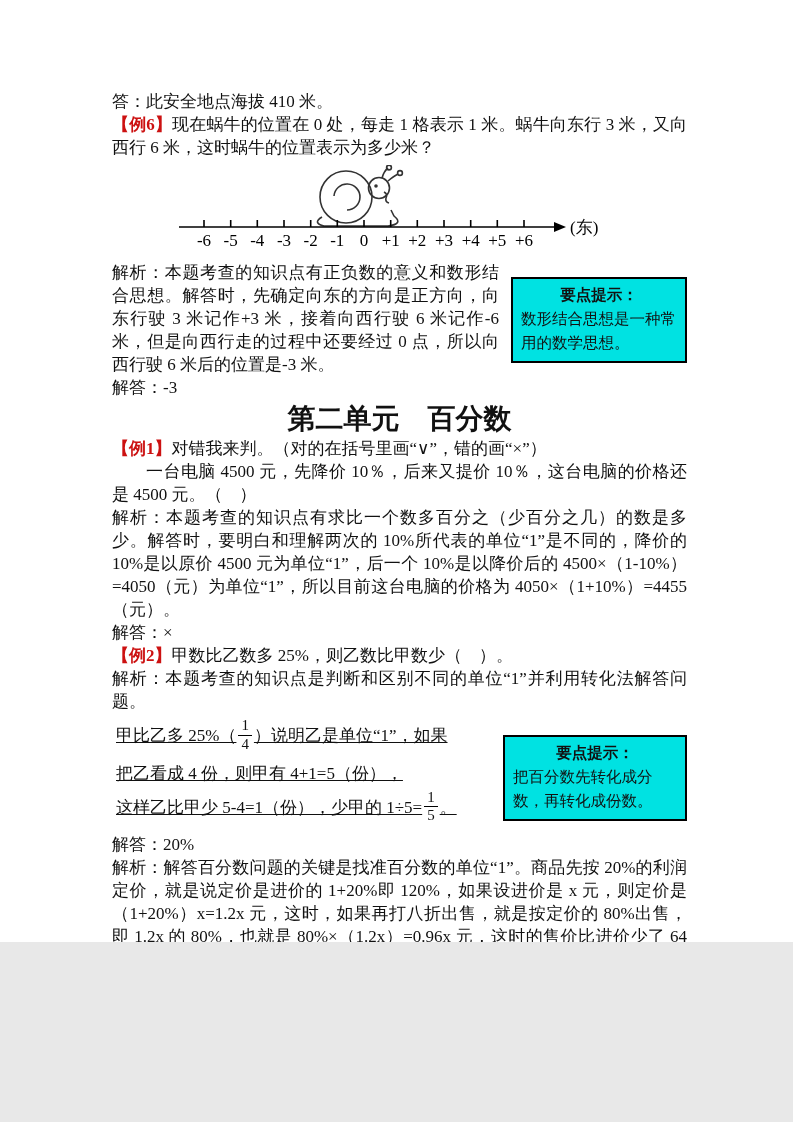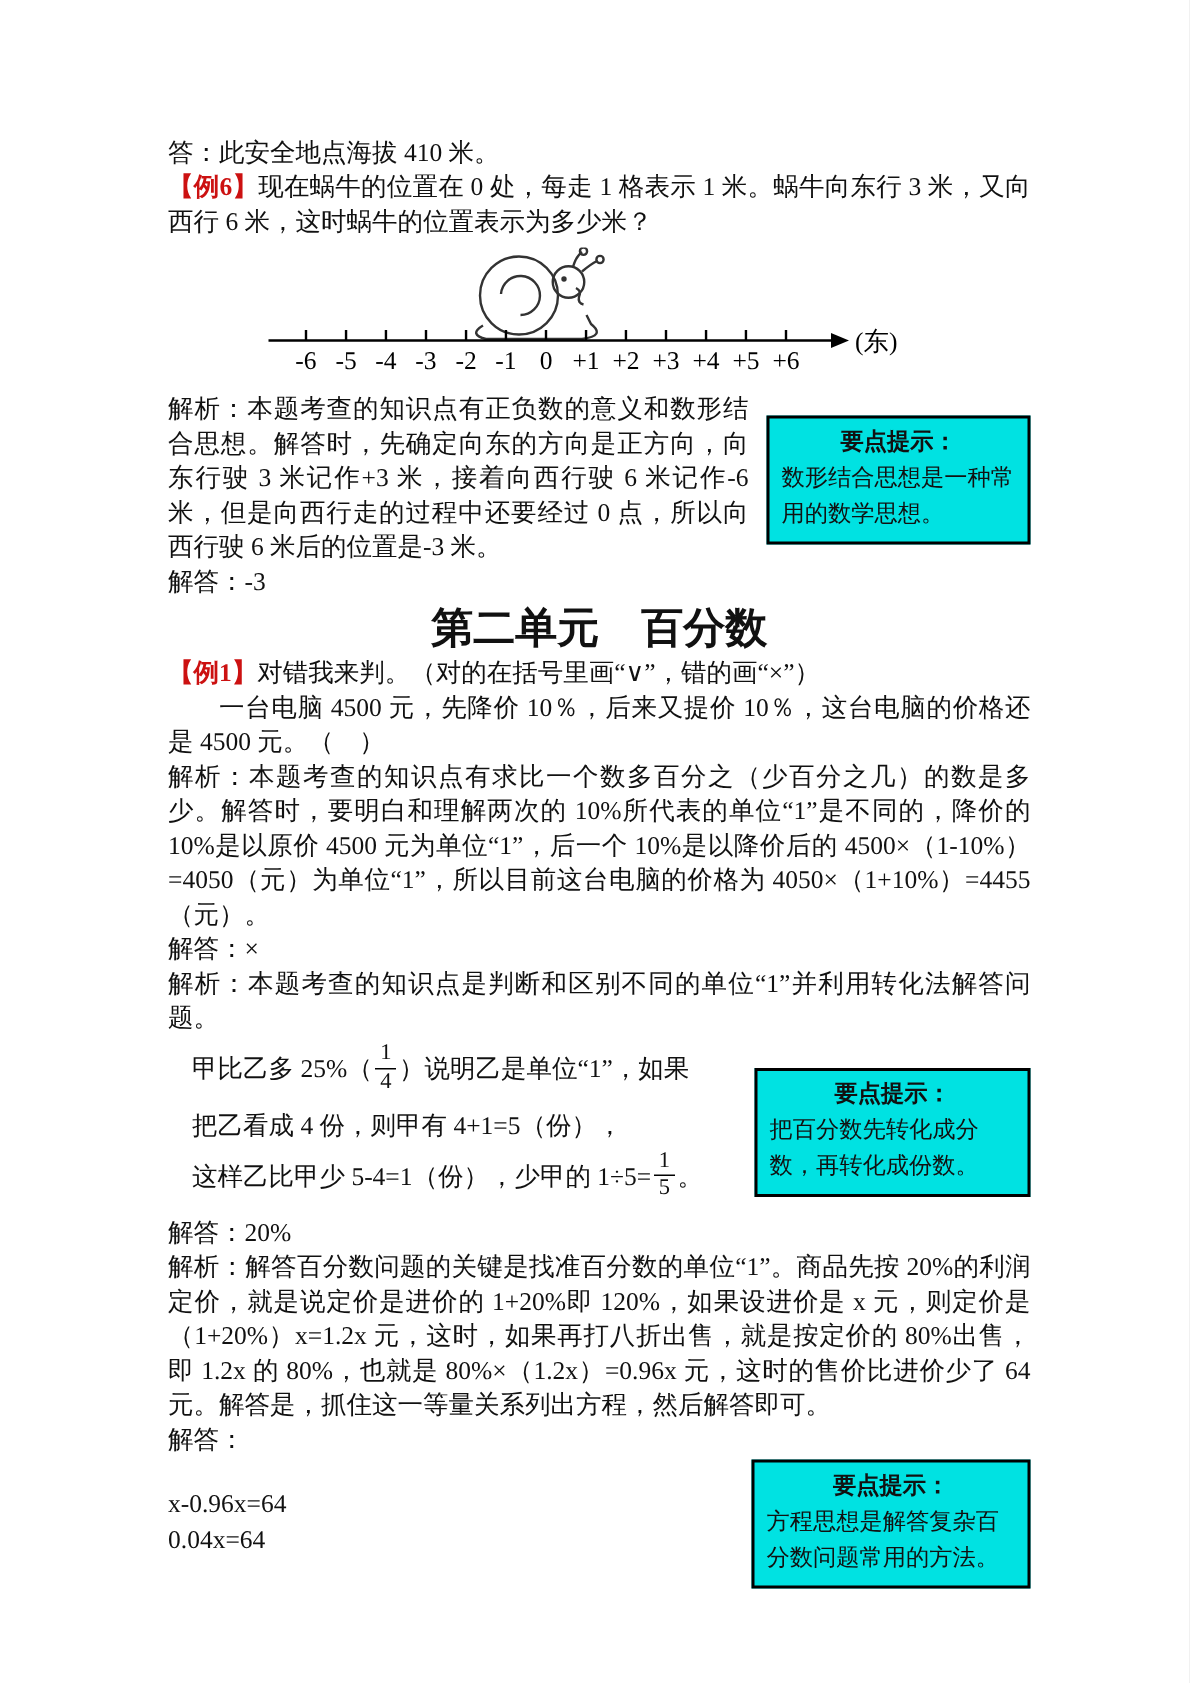--- a/index.html
+++ b/index.html
@@ -2,21 +2,21 @@
 <html style="--tip-bg: #00e2e2; --label-red: #cc1111;"><head>
 <meta charset="utf-8">
 <style>
   :root{
     --tip-bg:#00e2e2;
     --label-red:#cc1111;
     --ink:#111;
   }
   html,body{margin:0;padding:0;background:#e8e8e8;}
   .page{
-    width:793px;height:1122px;margin:0 auto;background:#ffffff;
+    width:793px;height:942px;margin:0 auto;background:#ffffff;
     box-sizing:border-box;padding:90px 106px 40px 112px;
     font-family:"Liberation Serif","DejaVu Serif",serif;
     font-size:17px;line-height:23px;color:var(--ink);
     overflow:hidden;
   }
   p{margin:0;}
   .just{text-align:justify;}
   .exlabel{color:var(--label-red);font-weight:bold;}
   .indent2{text-indent:2em;}
   .unit-title{
@@ -28,21 +28,21 @@
   .row .leftcol{flex:1 1 auto;min-width:0;}
   .tipbox{
     flex:0 0 auto;background:var(--tip-bg);border:2px solid #000;
     box-sizing:border-box;padding:4px 8px 6px 8px;margin-left:12px;
     font-size:15.5px;line-height:24px;
   }
   .tipbox .tip-title{text-align:center;font-weight:bold;}
   .tip-1{width:176px;margin-top:3px;}
   .tip-2{width:184px;margin-top:10px;}
   .tip-3{width:186px;margin-top:2px;}
-  .frac-line{margin:7px 16px;}
+  .frac-line{margin:7px 4px;text-decoration:underline;}
   .frac{
     display:inline-block;vertical-align:middle;text-align:center;
     line-height:1.05;margin:0 2px;position:relative;top:-2px;font-size:15px;
   }
   .frac .num{display:block;border-bottom:1.4px solid #000;padding:0 3px 1px 3px;}
   .frac .den{display:block;padding-top:1px;}
   .eq{line-height:24px;}
   svg text{font-family:"Liberation Serif","DejaVu Serif",serif;}
 </style>
 </head>
@@ -113,20 +113,21 @@
   </div>
   <p>解答：-3</p>
 
   <h2 class="unit-title">第二单元　百分数</h2>
 
   <p class="just"><span class="exlabel">【例1】</span><span>对错我来判。（对的在括号里画“∨”，错的画“×”）</span></p>
   <p class="just indent2">一台电脑 4500 元，先降价 10％，后来又提价 10％，这台电脑的价格还是 4500 元。（　）</p>
   <p class="just">解析：本题考查的知识点有求比一个数多百分之（少百分之几）的数是多少。解答时，要明白和理解两次的 10%所代表的单位“1”是不同的，降价的 10%是以原价 4500 元为单位“1”，后一个 10%是以降价后的 4500×（1-10%）=4050（元）为单位“1”，所以目前这台电脑的价格为 4050×（1+10%）=4455（元）。</p>
   <p>解答：×</p>
 
+  <p class="just"><span class="exlabel">【例2】</span><span>甲数比乙数多 25%，则乙数比甲数少（　）。</span></p>
   <p class="just">解析：本题考查的知识点是判断和区别不同的单位“1”并利用转化法解答问题。</p>
 
   <div class="row">
     <div class="leftcol">
       <p class="frac-line"><span>甲比乙多 25%（</span><span class="frac"><span class="num">1</span><span class="den">4</span></span><span>）说明乙是单位“1”，如果</span></p>
       <p class="frac-line">把乙看成 4 份，则甲有 4+1=5（份），</p>
       <p class="frac-line"><span>这样乙比甲少 5-4=1（份），少甲的 1÷5=</span><span class="frac"><span class="num">1</span><span class="den">5</span></span><span>。</span></p>
     </div>
     <div class="tipbox tip-2">
       <div class="tip-title">要点提示：</div>

